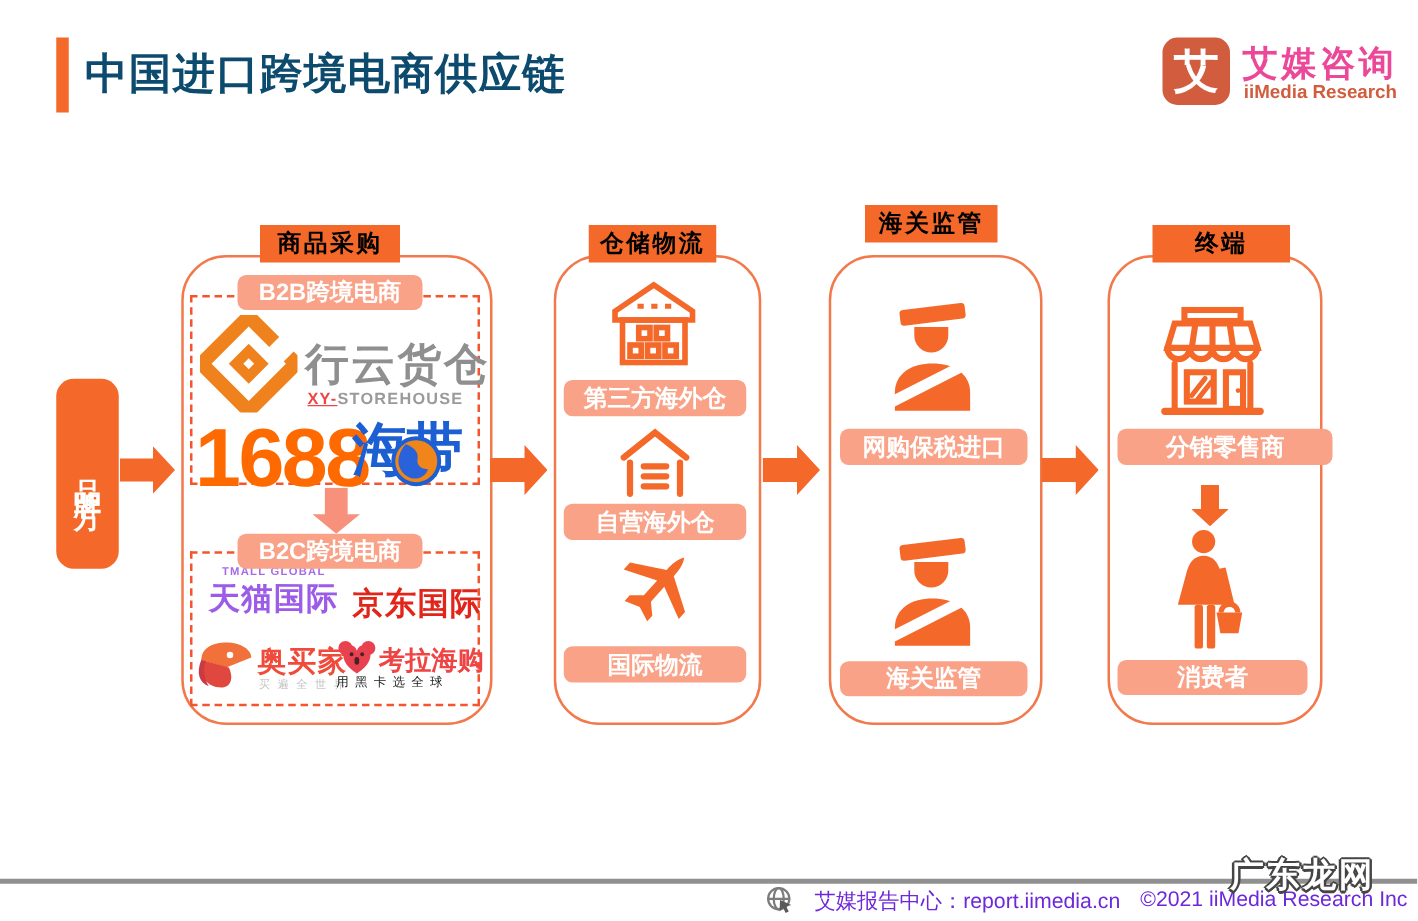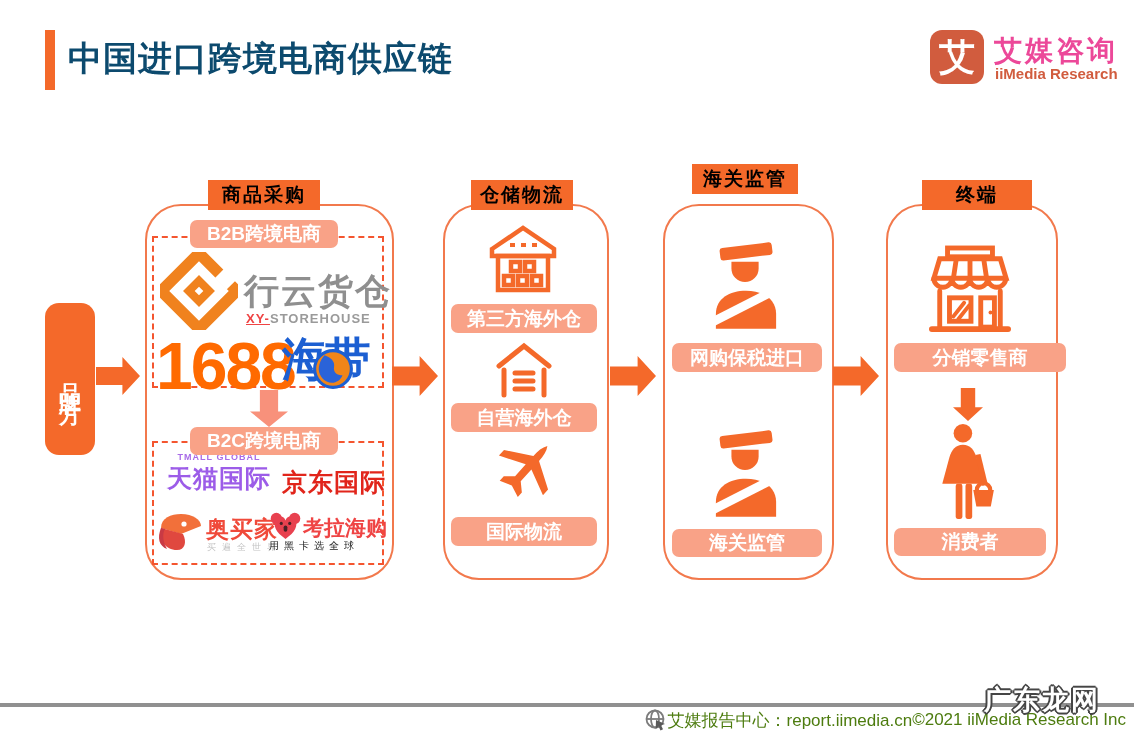--- a/index.html
+++ b/index.html
@@ -39,21 +39,21 @@
   .tmall-sub{font-size:9px;font-weight:bold;color:#A86BE8;letter-spacing:1px;text-align:center;}
   .tmall-main{font-size:25px;font-weight:bold;color:#9C5CE8;letter-spacing:1px;}
   .jd-main{font-size:25px;font-weight:bold;color:#E1251B;letter-spacing:1px;}
   .aomai-text{font-size:23px;font-weight:bold;color:#F04A3A;letter-spacing:1px;}
   .aomai-sub{font-size:9px;color:#C4C4C4;letter-spacing:6px;}
   .kaola-text{font-size:21px;font-weight:bold;color:#ef4444;}
   .kaola-sub{font-size:10px;color:#1A1A1A;letter-spacing:5px;}
 
   
   .footer-line{left:0;top:703px;width:1134px;height:4px;background:#909090;}
-  .footer-row{right:8px;top:708px;display:flex;align-items:center;gap:0;color:#4d7c0f;
+  .footer-row{right:8px;top:708px;display:flex;align-items:center;gap:16px;color:#6d28d9;
               font-size:17px;font-weight:500;}
   .watermark{left:984px;top:682px;font-size:27px;font-weight:bold;letter-spacing:2px;color:#fff;
              z-index:9;text-shadow:-2px 0 #454545,2px 0 #454545,0 -2px #454545,0 2px #454545,
              -1px -1px #454545,1px -1px #454545,-1px 1px #454545,1px 1px #454545;}
 </style>
 </head>
 <body>
 
 <div id="canvas">
 

